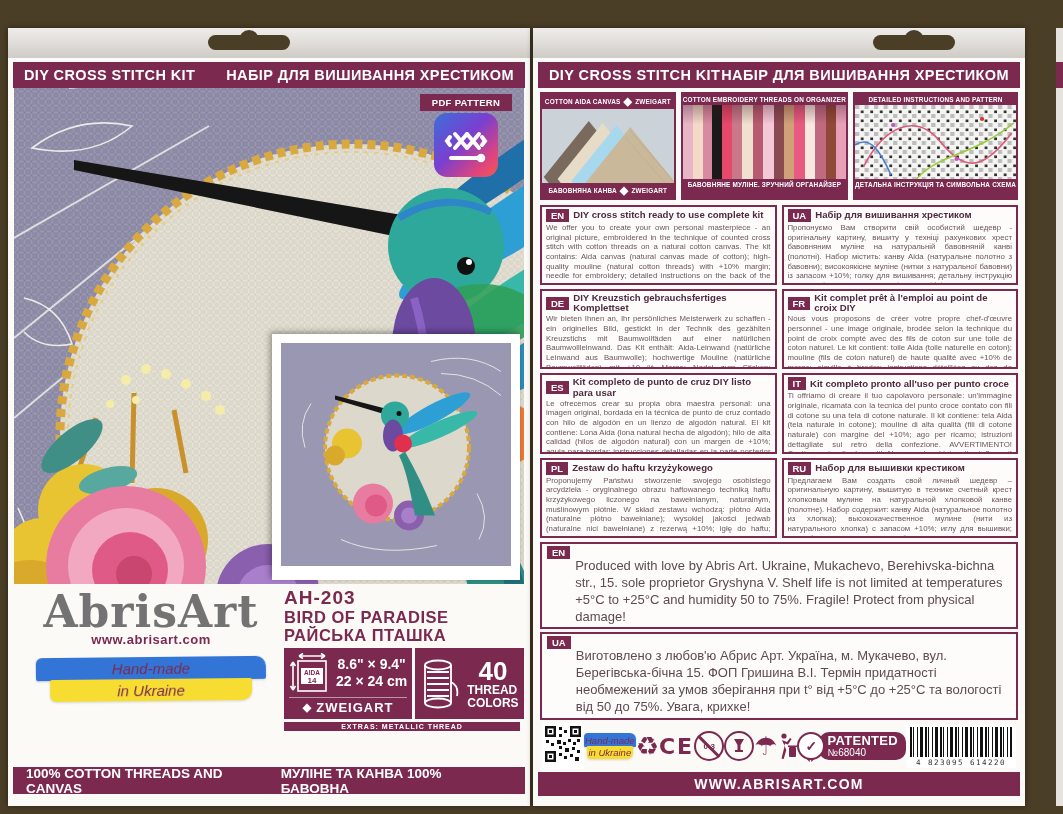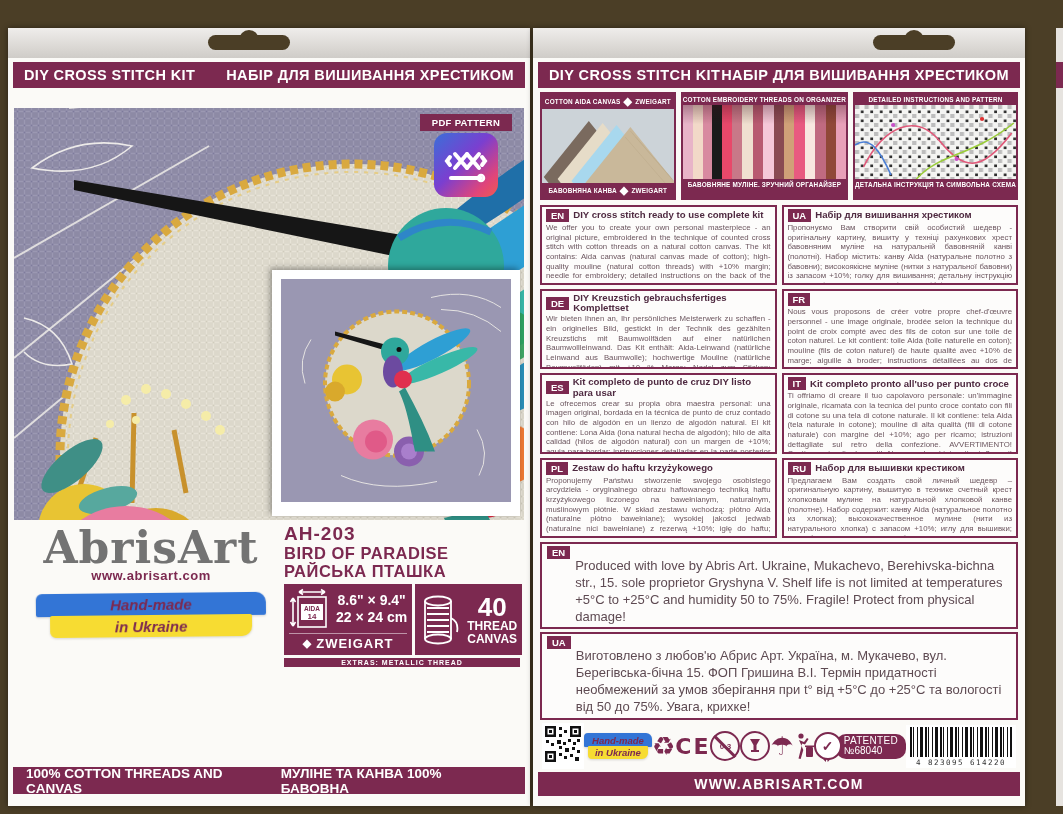--- a/index.html
+++ b/index.html
@@ -13,38 +13,38 @@
   .hanger{height:30px;background:linear-gradient(180deg,#EFEDEB,#D9D6D2 70%,#CFCCC8);position:relative;flex:0 0 auto;}
   .euro-slot{position:absolute;top:7px;width:82px;height:15px;background:#4B3E26;border-radius:8px;}
   .euro-slot::after{content:"";position:absolute;left:31px;top:-5px;width:20px;height:12px;background:#4B3E26;border-radius:10px 10px 0 0;}
   .front .euro-slot{left:200px;}
   .back .euro-slot{right:70px;}
   
   .bar{background:#7C2950;color:#fff;display:flex;align-items:center;justify-content:space-between;
        font-weight:bold;}
   .header-bar{margin:4px 5px 0 5px;height:26px;padding:0 11px;font-size:14.5px;letter-spacing:.4px;flex:0 0 auto;}
   
-  .front-image{position:relative;margin:20px 6px 0 6px;height:412px;overflow:hidden;flex:0 0 auto;background:#8D8AA5;}
+  .front-image{position:relative;margin:0 6px 0 6px;height:496px;overflow:hidden;flex:0 0 auto;background:#8D8AA5;}
   .front-image svg.art{position:absolute;inset:0;}
   .pdf-badge{position:absolute;top:6px;right:12px;width:92px;text-align:center;}
   .pdf-label{background:#7C2950;color:#fff;font-weight:bold;font-size:9.5px;padding:3px 0;letter-spacing:.3px;}
   .pdf-icon{width:64px;height:64px;margin:2px auto 0;border-radius:13px;
             background:linear-gradient(135deg,#3B6FD8 0%,#7A3FD0 45%,#E0457A 80%,#F05A50 100%);
             display:flex;align-items:center;justify-content:center;}
   .inset{position:absolute;right:4px;bottom:4px;width:248px;height:246px;background:#fff;padding:9px 9px 14px 9px;box-sizing:border-box;box-shadow:-2px -2px 6px rgba(0,0,0,.35);}
   .inset svg{width:100%;height:100%;display:block;background:#9A97B2;}
   
   .front-bottom{display:flex;padding:4px 10px 0 10px;flex:1 1 auto;min-height:0;}
   .fb-left{width:53%;display:flex;flex-direction:column;align-items:center;}
   .brand-name{font-family:"DejaVu Serif",serif;font-weight:bold;color:#737373;font-size:44px;line-height:1;margin-top:2px;letter-spacing:1px;}
   .brand-site{color:#7C2950;font-weight:bold;font-size:13px;margin-top:-2px;letter-spacing:.5px;}
   .ribbon{margin-top:10px;width:230px;transform:rotate(-.6deg);filter:drop-shadow(0 1px 1px rgba(0,0,0,.15));}
   .ribbon .row1{background:#3375D6;border-radius:6px 10px 2px 2px;height:23px;display:flex;align-items:center;justify-content:center;}
   .ribbon .row2{background:#F7DC32;border-radius:2px 2px 10px 6px;height:22px;display:flex;align-items:center;justify-content:center;margin-top:-1px;width:88%;margin-left:6%;}
-  .ribbon span{color:#7C2950;font-weight:bold;font-style:italic;font-size:15px;}
+  .ribbon span{color:#7C2950;font-weight:normal;font-style:italic;font-size:15px;}
   .ribbon.small{width:88px;transform:none;margin:0;}
   .ribbon.small .row1{height:14px;border-radius:4px 6px 1px 1px;}
   .ribbon.small .row2{height:13px;border-radius:1px 1px 6px 4px;}
   .ribbon.small span{font-size:9.5px;}
   .fb-right{width:47%;display:flex;flex-direction:column;align-items:flex-start;text-align:center;}
   .kit-code{color:#7C2950;font-weight:bold;font-size:19px;letter-spacing:1px;line-height:1.05;}
   .kit-title{color:#7C2950;font-weight:bold;font-size:16.5px;line-height:1.1;letter-spacing:.5px;}
   .specs{display:flex;gap:3px;margin-top:4px;width:100%;}
   .spec-box{background:#7C2950;color:#fff;padding:4px 5px;box-sizing:border-box;}
   .spec-box.canvas{flex:1.08;display:flex;flex-direction:column;}
@@ -79,21 +79,21 @@
   .picto{color:#7C2950;display:flex;align-items:center;justify-content:center;}
   .glyph{font-size:26px;line-height:1;font-family:"DejaVu Sans",sans-serif;}
   .ce-mark{font-weight:bold;font-size:22px;letter-spacing:2px;font-family:"DejaVu Sans",sans-serif;}
   .circle-icon{width:26px;height:26px;border:2.5px solid #7C2950;border-radius:50%;position:relative;display:flex;align-items:center;justify-content:center;}
   .circle-icon.slash::after{content:"";position:absolute;width:30px;height:2.5px;background:#7C2950;transform:rotate(45deg);}
   .age-num{font-size:8px;font-weight:bold;color:#7C2950;}
   .patented{position:relative;display:flex;align-items:center;}
   .pat-check{width:24px;height:24px;border:2.5px solid #7C2950;border-radius:50%;background:#fff;color:#7C2950;font-weight:bold;font-size:14px;display:flex;align-items:center;justify-content:center;z-index:2;}
   .pat-ribbons{position:absolute;left:3px;top:20px;width:20px;height:10px;background:#7C2950;clip-path:polygon(0 0,45% 100%,50% 55%,55% 100%,100% 0);z-index:1;}
   .pat-pill{background:#7C2950;border-radius:10px;color:#fff;padding:2px 8px 2px 8px;margin-left:-6px;text-align:left;line-height:1.05;}
-  .pat-label{font-weight:normal;font-size:10px;letter-spacing:.3px;}
+  .pat-label{font-weight:bold;font-size:13px;letter-spacing:.3px;}
   .pat-num{font-size:10px;}
   .barcode{background:#fff;padding:2px 4px 1px 4px;text-align:center;}
   .bars{width:102px;height:30px;background:
       repeating-linear-gradient(90deg,#111 0 2px,#fff 2px 3px,#111 3px 4px,#fff 4px 7px,#111 7px 8px,#fff 8px 10px,#111 10px 13px,#fff 13px 15px);}
   .bar-digits{font-size:7.5px;color:#333;letter-spacing:1.5px;margin-top:1px;font-family:"DejaVu Sans Mono",monospace;}
   .web-bar{margin:4px 5px 0 5px;height:24px;justify-content:center;font-size:14px;letter-spacing:1.2px;flex:0 0 auto;}
   .back-foot{flex:0 0 auto;height:10px;}
   .neighbor{position:absolute;right:0;top:28px;width:7px;height:778px;background:#E6E3DF;}
   .neighbor .nb-bar{position:absolute;top:34px;height:26px;width:100%;background:#7C2950;}
   .qr{background:#fff;padding:2px;}
@@ -307,21 +307,21 @@
                 <ellipse cx="18" cy="45" rx="13" ry="4.5"></ellipse>
                 <path d="M5 7 V45 M31 7 V45"></path>
                 <path d="M7 14 h22 M7 20 h22 M7 26 h22 M7 32 h22 M7 38 h22"></path>
                 <path d="M31 24 q8 4 6 14"></path>
               </g>
             </svg>
             <div>
               <div class="colors-num">40</div>
               <div class="colors-label">
                 <div>THREAD</div>
-                <div>CANVAS</div>
+                <div>COLORS</div>
               </div>
             </div>
           </div>
         </div>
         <div class="extras-bar">EXTRAS: METALLIC THREAD</div>
       </div>
     </div>
 
     <div class="bar front-bottom-bar">
       <span>100% COTTON THREADS AND CANVAS</span>
@@ -419,20 +419,21 @@
       <div class="lang-box">
         <div class="lang-head">
             <span class="lang-tag">DE</span>
             <span class="lang-title">DIY Kreuzstich gebrauchsfertiges Komplettset</span>
           </div>
         <div class="lang-body">Wir bieten Ihnen an, Ihr persönliches Meisterwerk zu schaffen - ein originelles Bild, gestickt in der Technik des gezählten Kreuzstichs mit Baumwollfäden auf einer natürlichen Baumwollleinwand. Das Kit enthält: Aida-Leinwand (natürliche Leinwand aus Baumwolle); hochwertige Mouline (natürliche Baumwollfäden) mit +10 % Marge; Nadel zum Sticken; ausführliche Anleitung auf der Rückseite der Verpackung. WARNUNG! Enthält kleine Elemente! Nicht für Kinder unter 3 Jahren! Empfohlen für Kinder über 8 Jahre nur unter Aufsicht von Erwachsenen. Lesen Sie vor Beginn der Arbeiten die Anleitung sorgfältig durch und befolgen Sie deren Anforderungen!</div>
       </div>
       <div class="lang-box">
         <div class="lang-head">
             <span class="lang-tag">FR</span>
+            <span class="lang-title">Kit complet prêt à l'emploi au point de croix DIY</span>
           </div>
         <div class="lang-body">Nous vous proposons de créer votre propre chef-d'œuvre personnel - une image originale, brodée selon la technique du point de croix compté avec des fils de coton sur une toile de coton naturel. Le kit contient: toile Aida (toile naturelle en coton); mouline (fils de coton naturel) de haute qualité avec +10% de marge; aiguille à broder; instructions détaillées au dos de l'emballage. ATTENTION! Contient de petits éléments! Pas pour les enfants de moins de 3 ans ! Recommandé pour les enfants de plus de 8 ans uniquement sous la surveillance d'un adulte. Avant de commencer le travail, lisez attentivement les instructions et suivez ses exigences !</div>
       </div>
       <div class="lang-box">
         <div class="lang-head">
             <span class="lang-tag">ES</span>
             <span class="lang-title">Kit completo de punto de cruz DIY listo para usar</span>
           </div>
         <div class="lang-body">Le ofrecemos crear su propia obra maestra personal: una imagen original, bordada en la técnica de punto de cruz contado con hilo de algodón en un lienzo de algodón natural. El kit contiene: Lona Aida (lona natural hecha de algodón); hilo de alta calidad (hilos de algodón natural) con un margen de +10%; aguja para bordar; instrucciones detalladas en la parte posterior del paquete. ADVERTENCIA! Contiene pequeños elementos! No para niños menores de 3 años! Recomendado para niños mayores de 8 años solo bajo la supervisión de un adulto. Antes de comenzar a trabajar, lea atentamente las instrucciones y siga sus requisitos!</div>
       </div>

